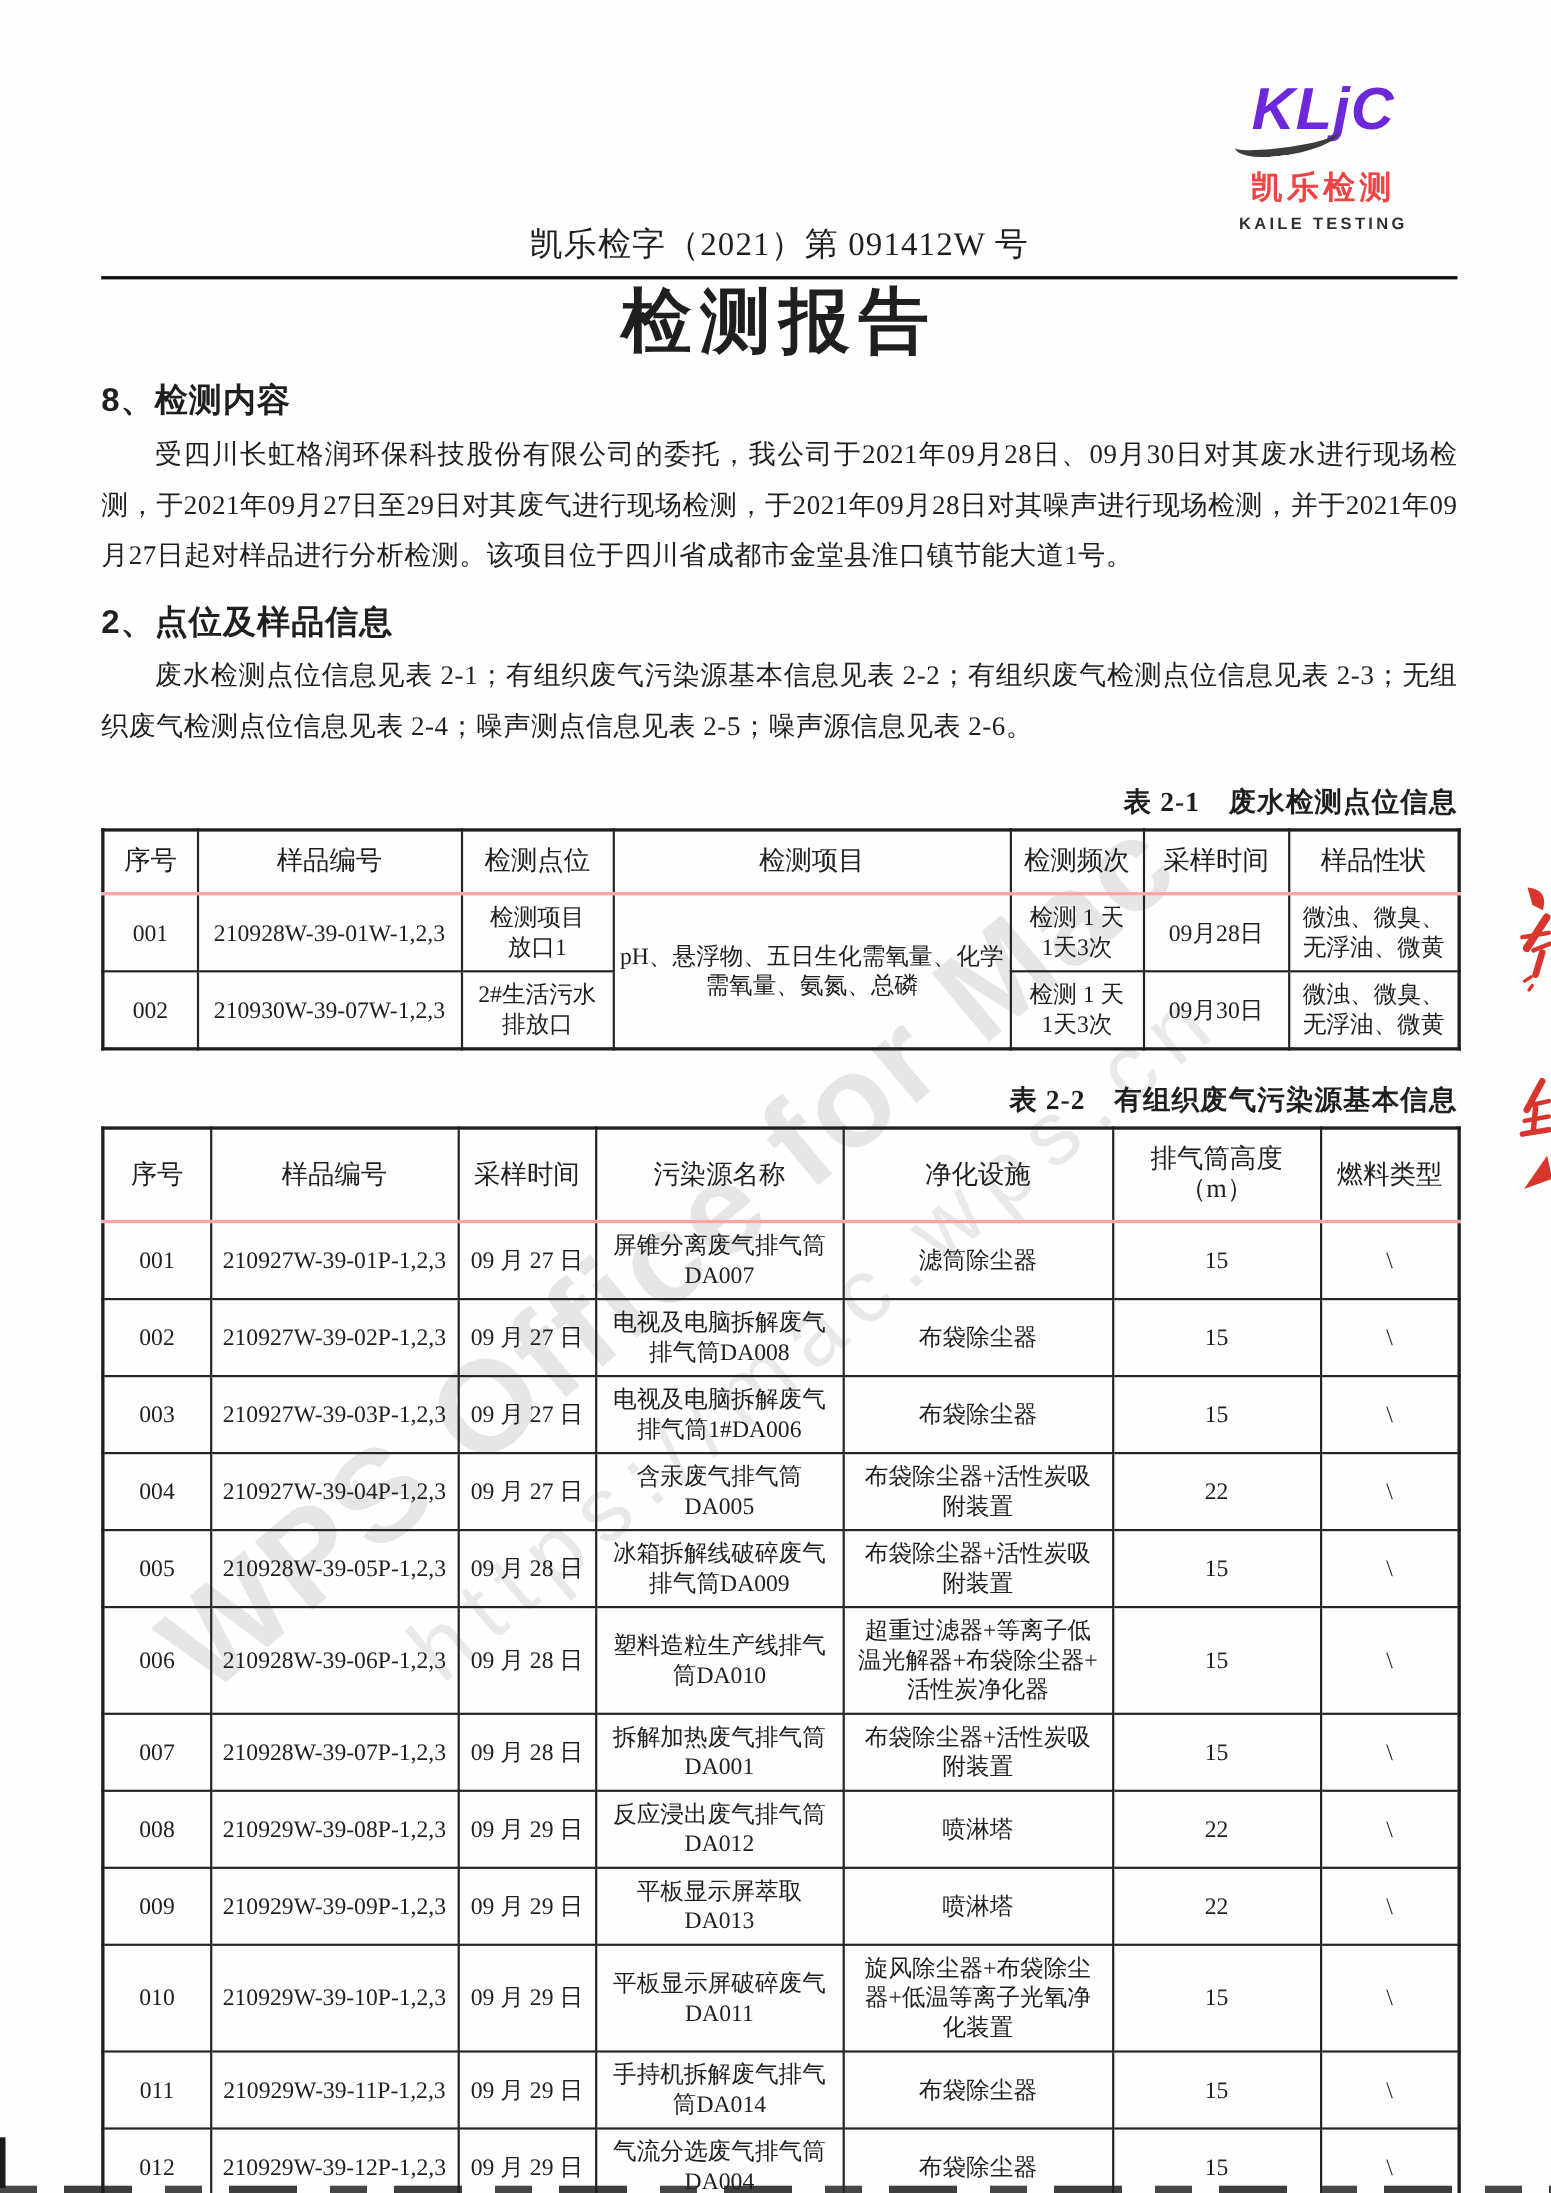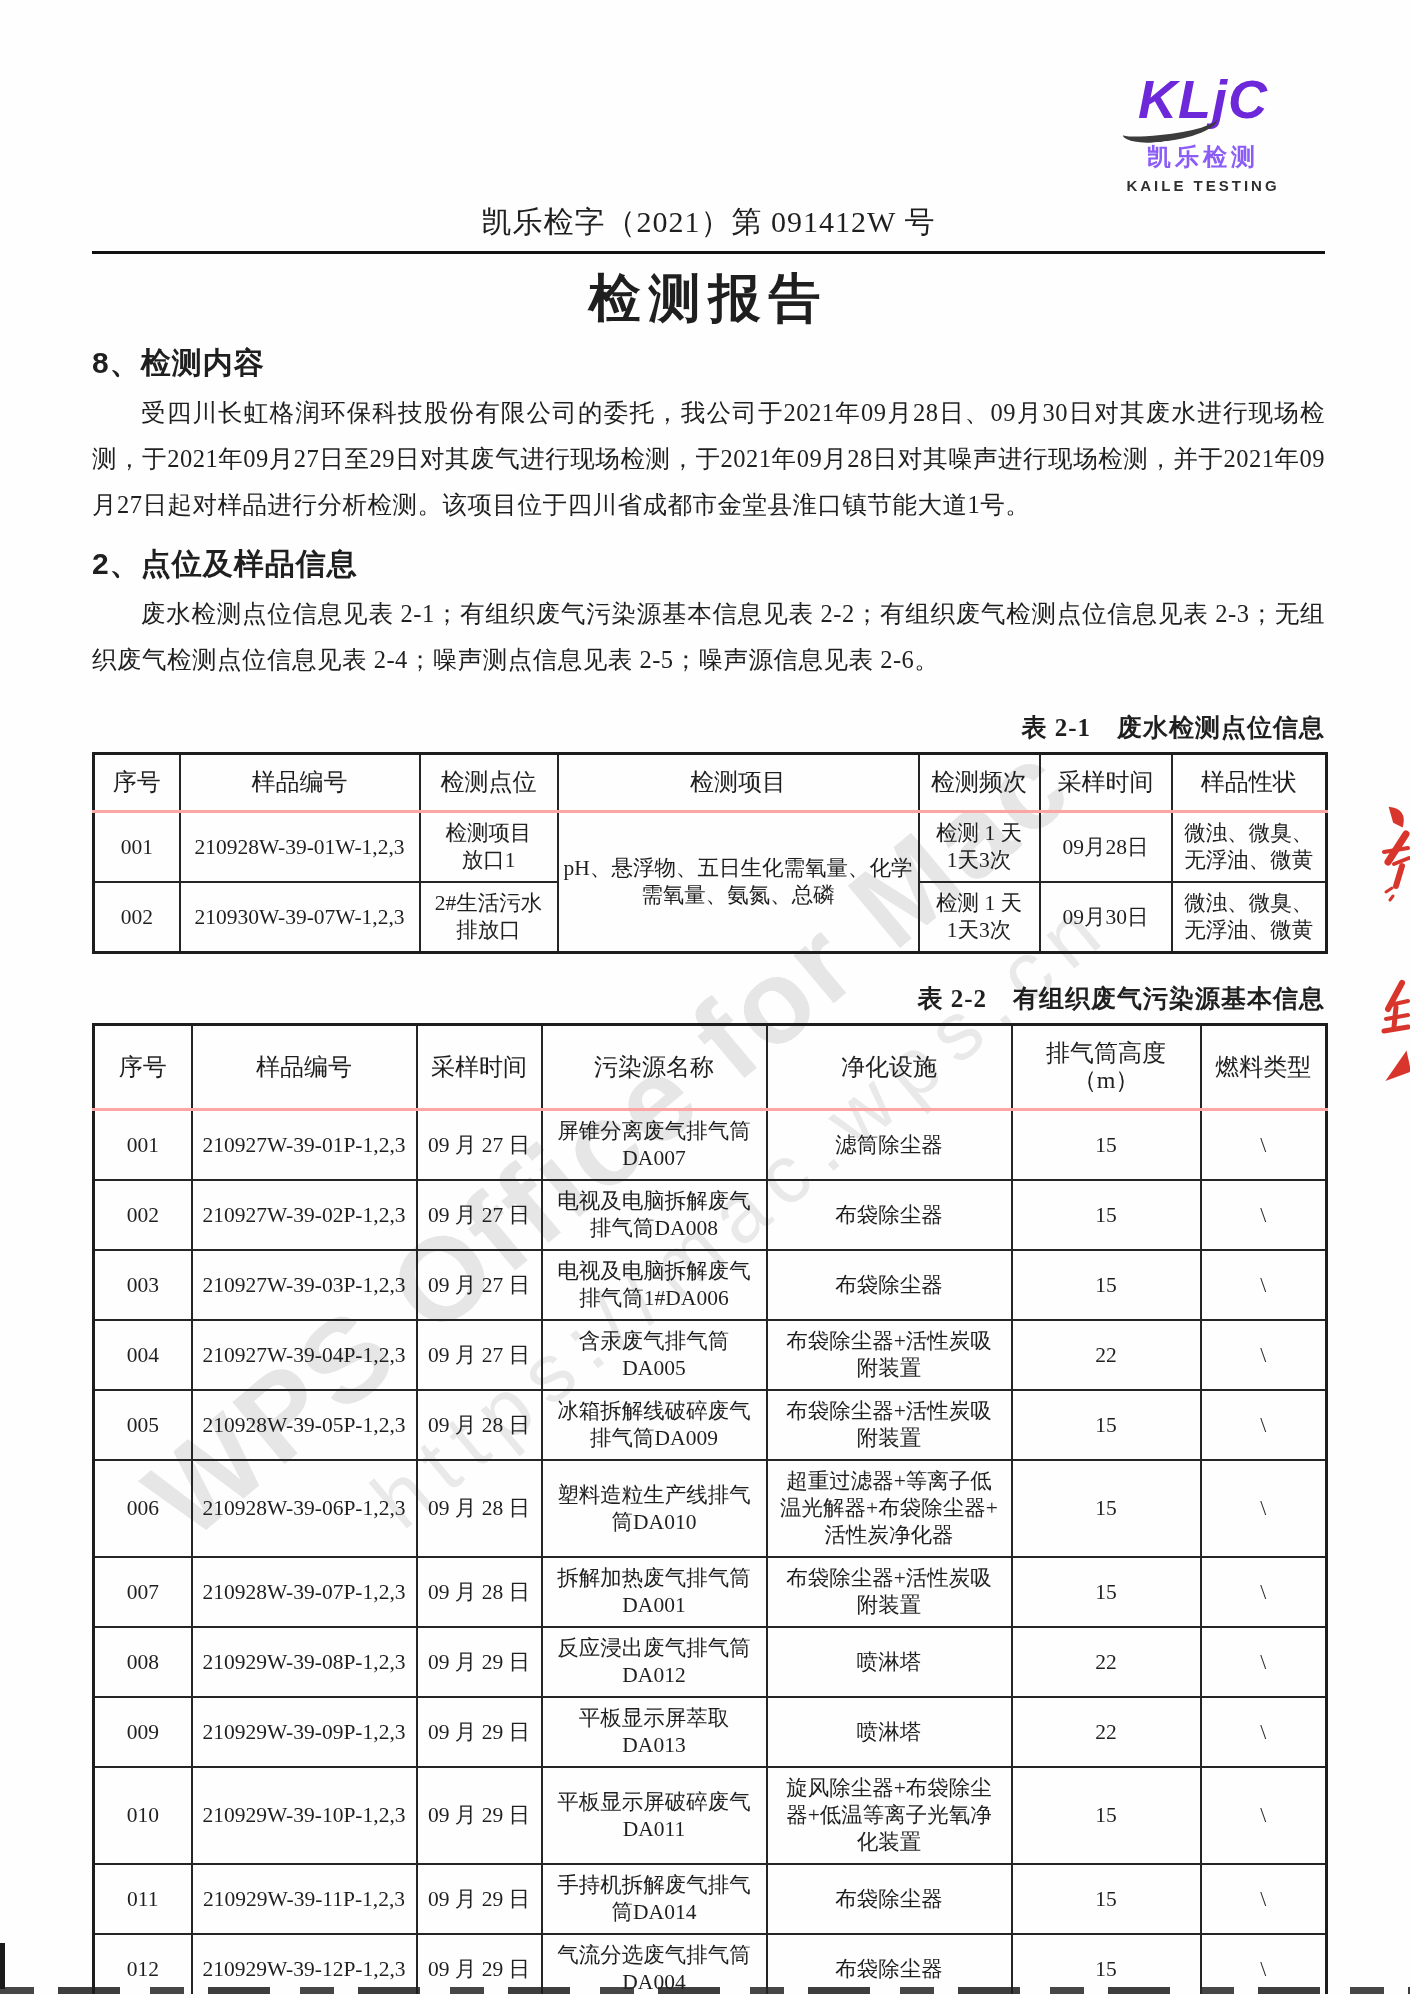--- a/index.html
+++ b/index.html
@@ -36,36 +36,36 @@
     color:#6d28d9;letter-spacing:1px;
   }
   .logo-swoosh{
     width:96px;height:22px;margin:-14px auto 0 4px;
     border-bottom:7px solid #3c3c3c;
     border-radius:0 0 70% 45%;
     transform:rotate(-6deg);
   }
   .logo-cn{
     font-family:"Liberation Sans","DejaVu Sans",sans-serif;
-    font-weight:900;font-size:24px;color:#8b5cf6;letter-spacing:4px;
+    font-weight:900;font-size:29px;color:#ef4444;letter-spacing:4px;margin-top:10px;
   }
   .logo-en{
     font-family:"Liberation Sans","DejaVu Sans",sans-serif;
     font-weight:bold;font-size:15px;color:#2f2f2f;letter-spacing:3px;margin-top:4px;
   }
   
   .content{position:relative;z-index:1;padding:0 85px 0 92px;}
   .doc-number{
     margin-top:202px;text-align:center;
     font-size:30px;letter-spacing:1px;
   }
   .header-rule{height:0;border-bottom:3px solid #111;margin-top:8px;}
   .report-title{
-    text-align:center;font-size:52px;font-weight:bold;letter-spacing:8px;
-    margin-top:16px;line-height:1.1;
+    text-align:center;font-size:64px;font-weight:bold;letter-spacing:8px;
+    margin-top:4px;line-height:1.1;
   }
   .sec-heading{
     font-family:"Liberation Sans","DejaVu Sans",sans-serif;
     font-size:30px;font-weight:bold;margin-top:16px;letter-spacing:1px;
   }
   .para{
     font-size:24.5px;line-height:46px;text-align:justify;
     text-indent:2em;margin-top:6px;letter-spacing:0.5px;
   }
   .tbl-caption{

